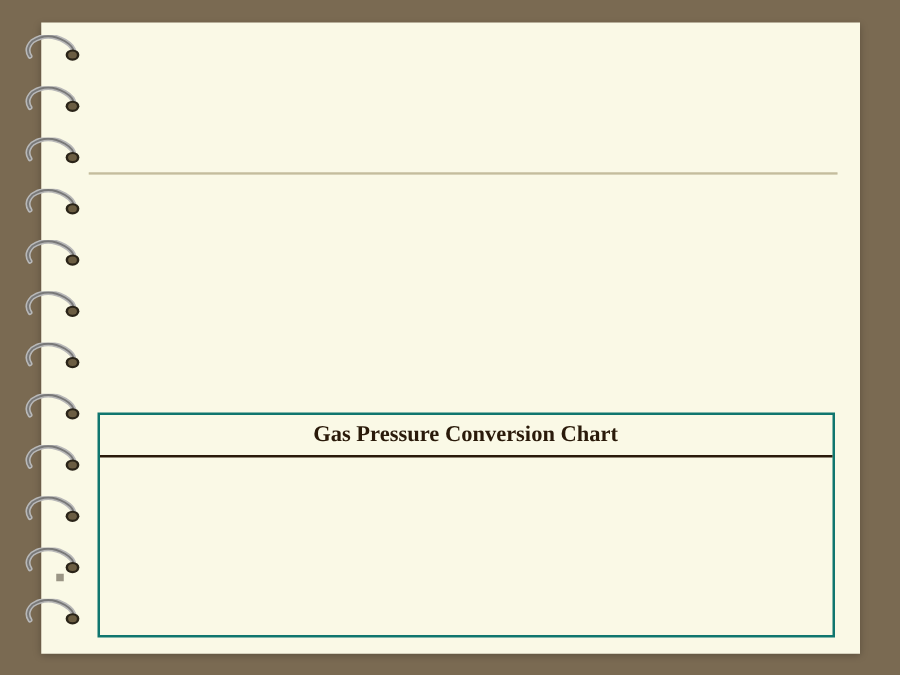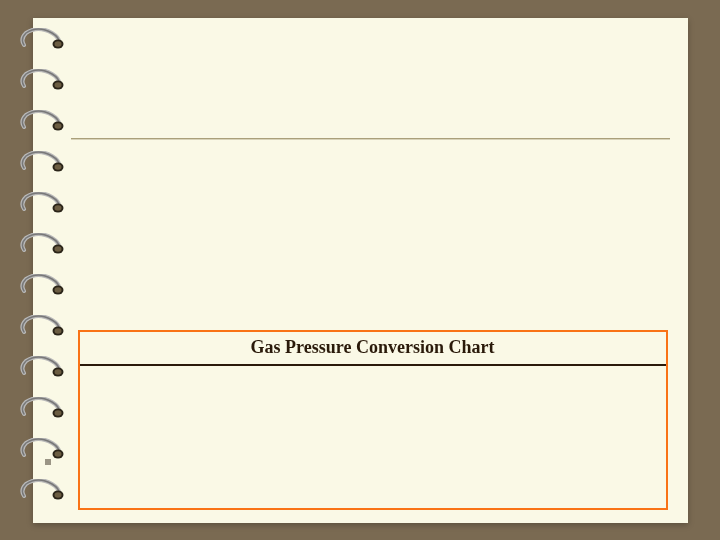--- a/index.html
+++ b/index.html
@@ -45,21 +45,21 @@
       top: 120px;
       height: 0;
       border-top: 1px solid #aaa07a;
       border-bottom: 1px solid #d8d3b8;
     }
     .chart-box {
       position: absolute;
       left: 45px;
       right: 20px;
       top: 312px;
-      border: 2px solid #f97316;
+      border: 2px solid #0f766e;
     }
     .chart-title-cell {
       text-align: center;
       padding: 5px 0 6px 0;
       font-size: 18px;
       font-weight: bold;
       color: #2a1a0a;
       border-bottom: 2px solid #2a1a0a;
     }
     .chart-body {

